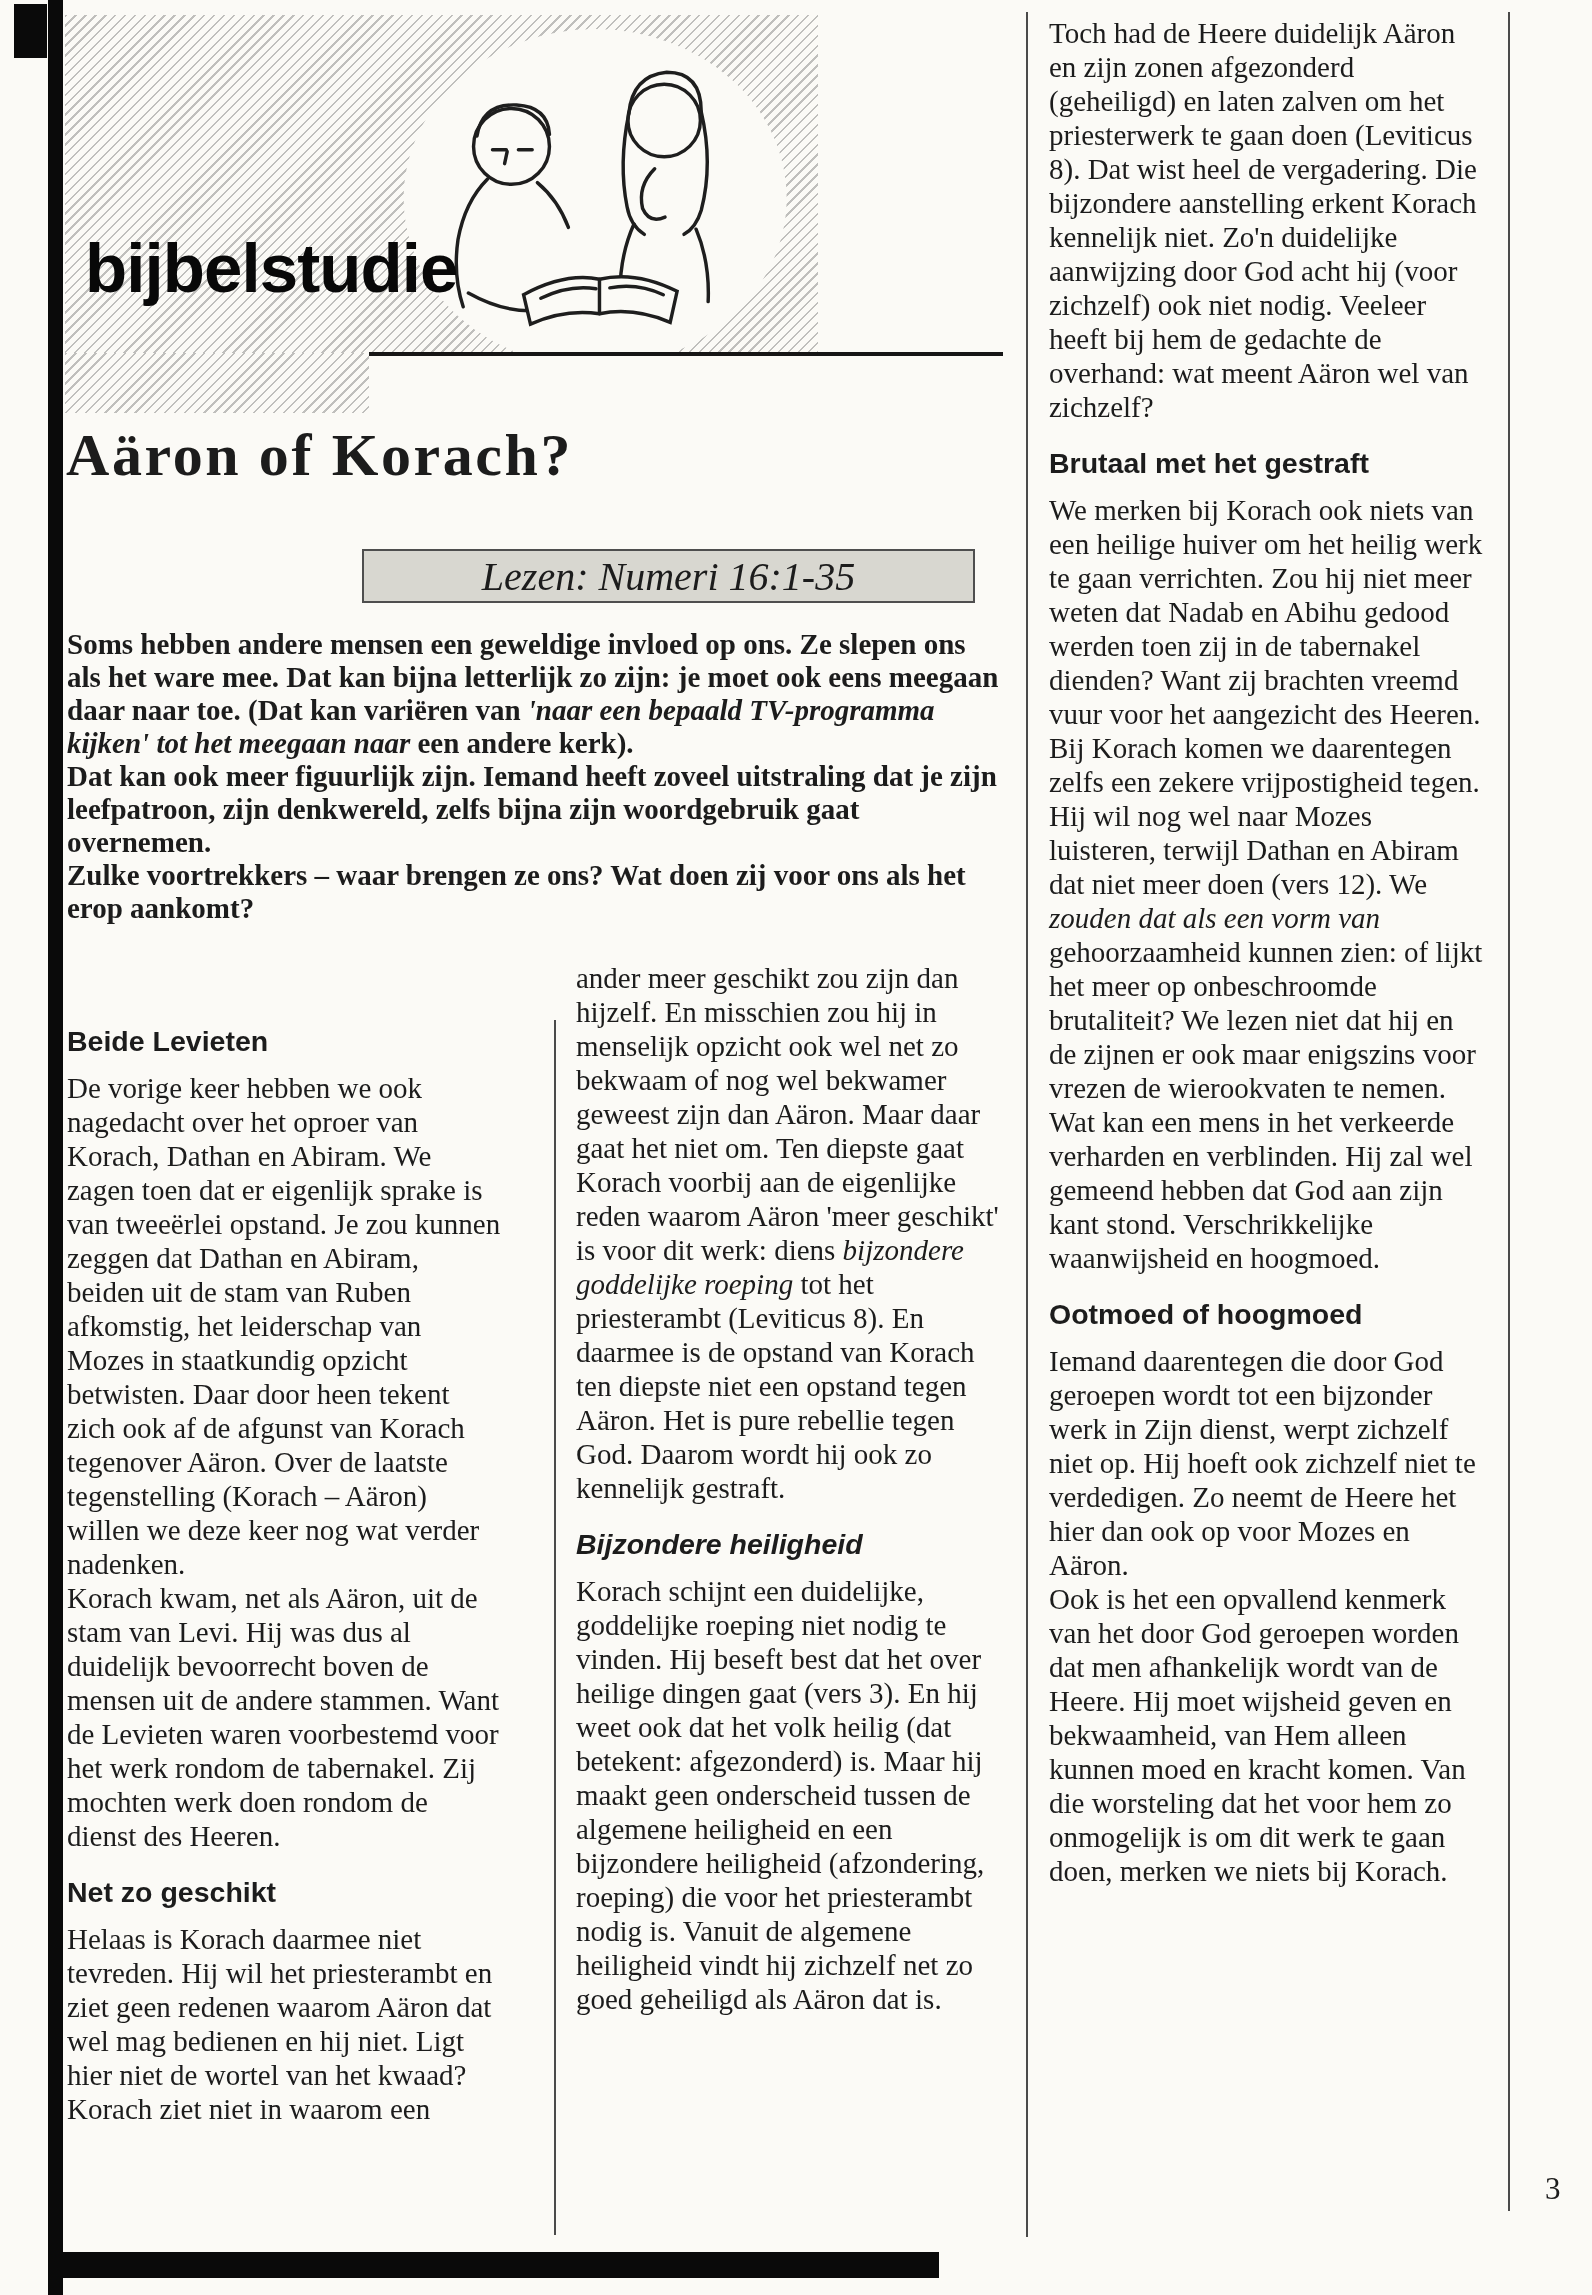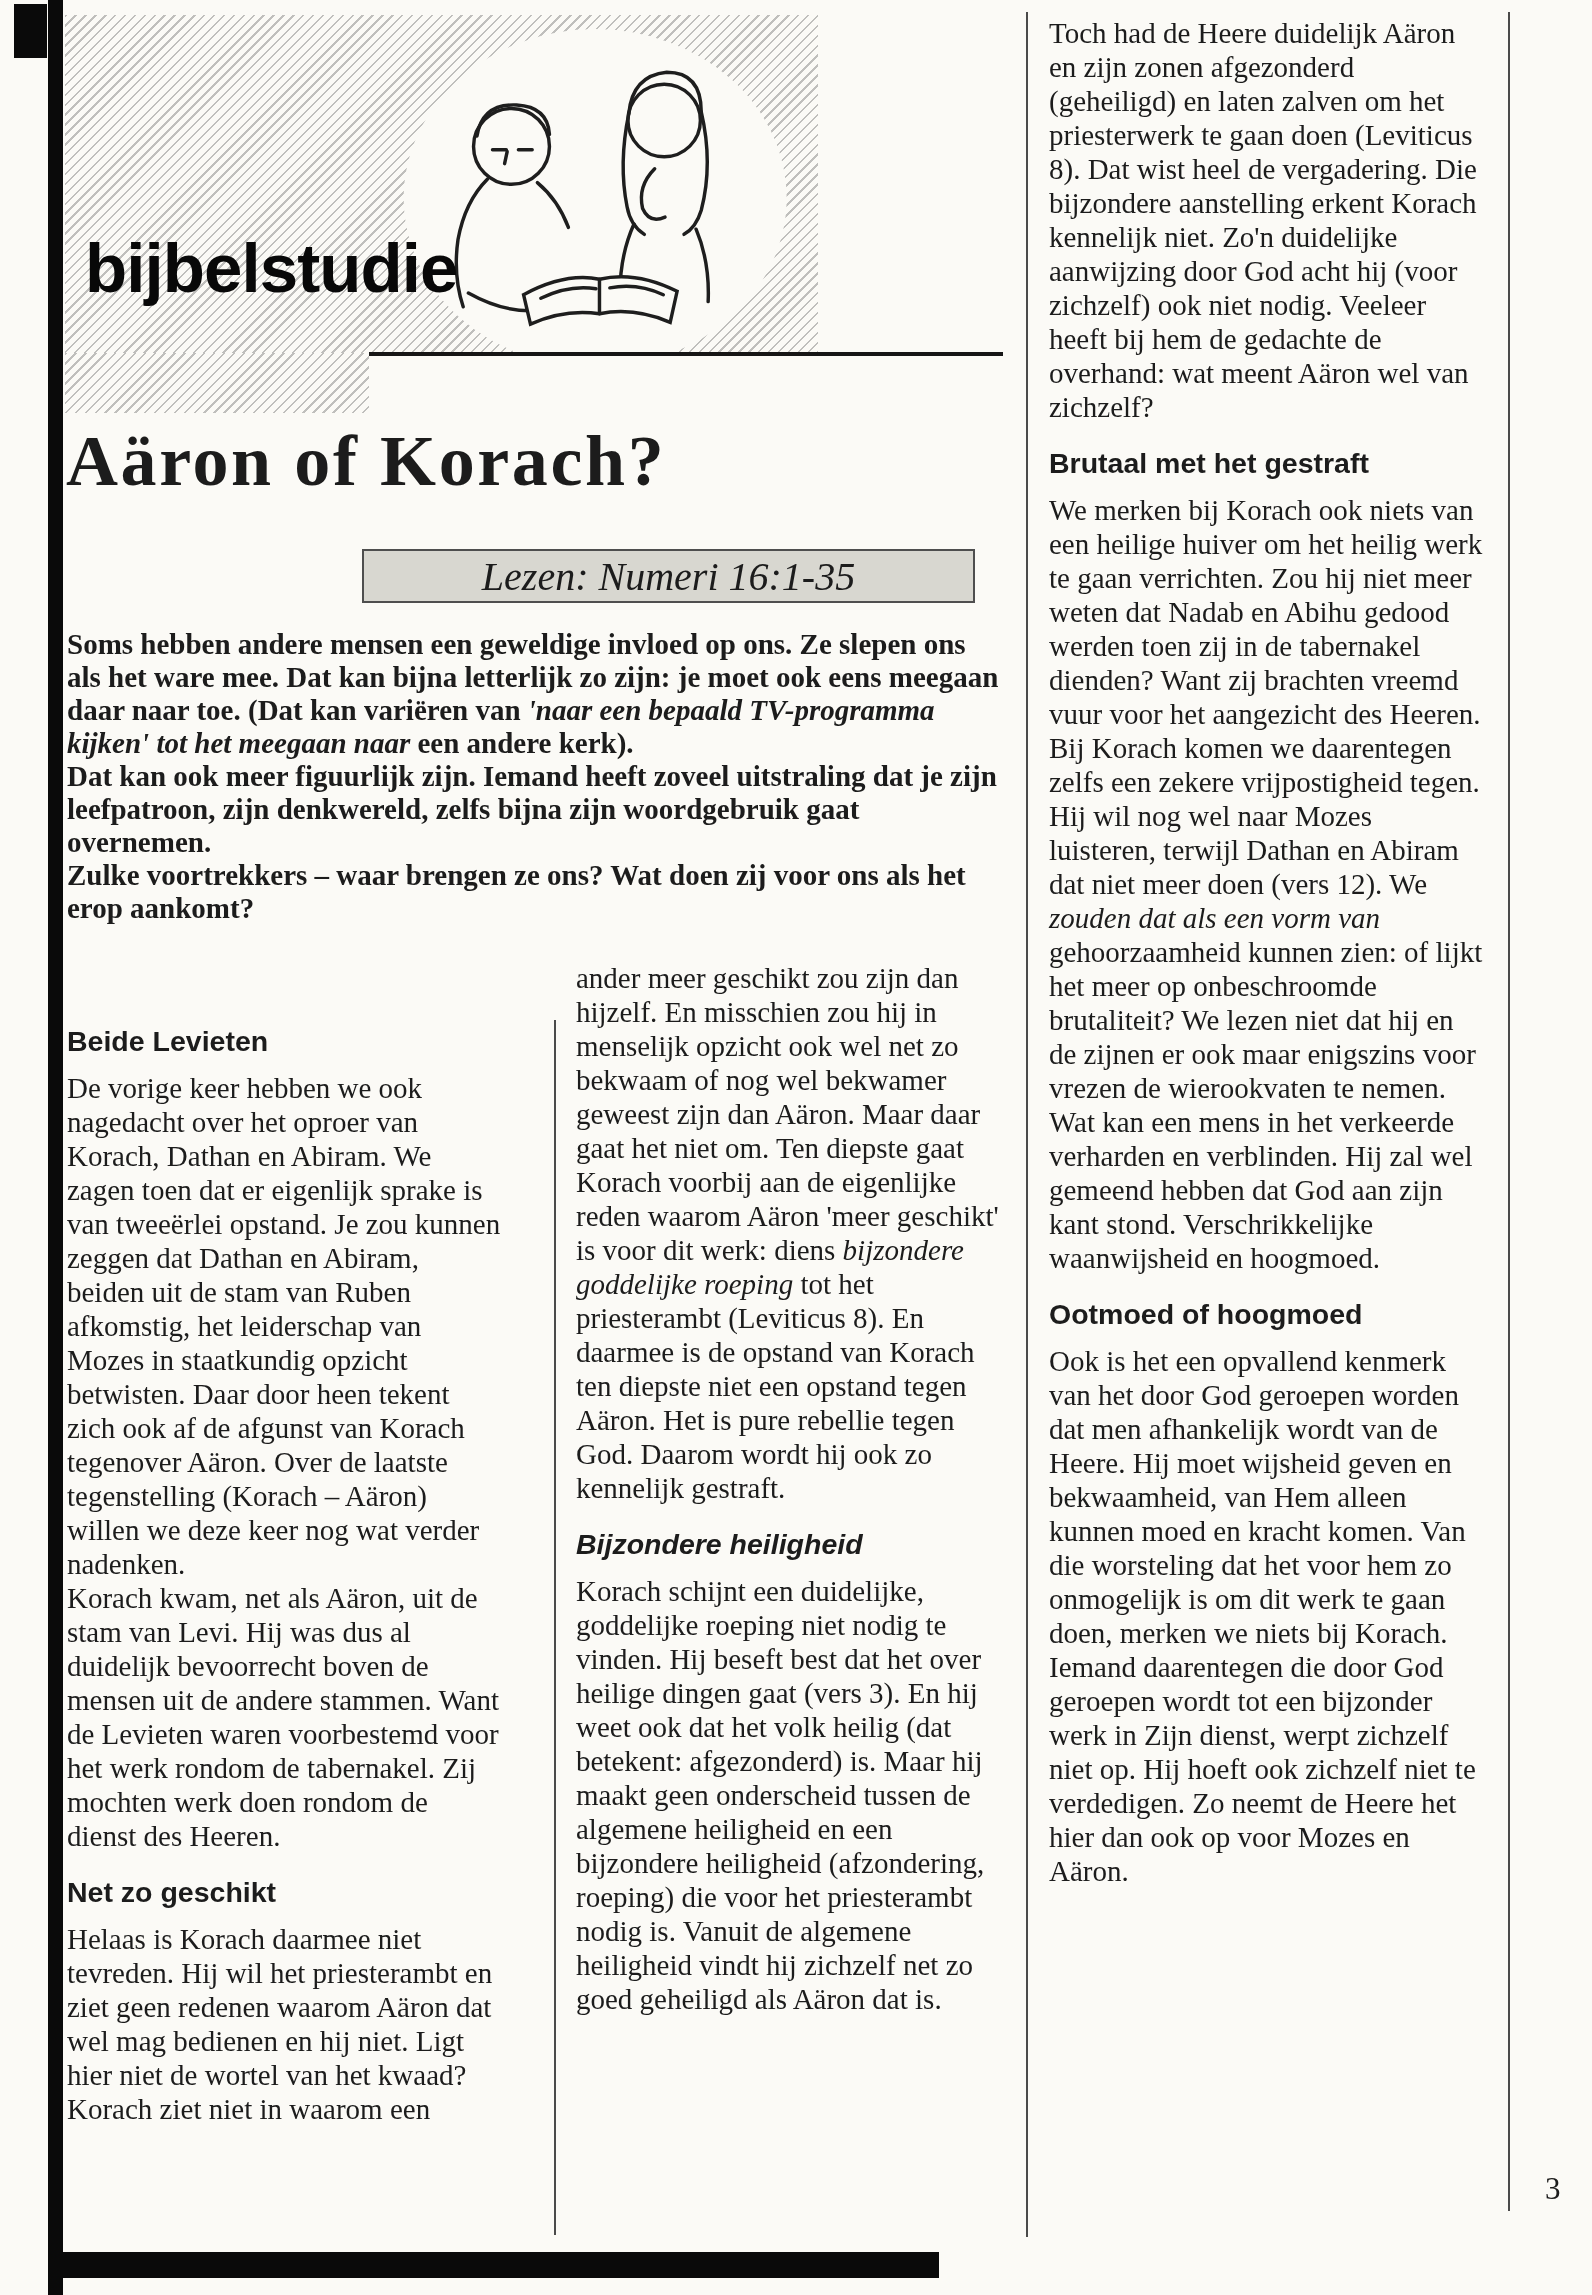--- a/index.html
+++ b/index.html
@@ -32,21 +32,21 @@
   .illu { position: absolute; left: 306px; top: 8.6px; width: 505px; height: 364px; }
   .table-line { position: absolute; left: 369px; top: 344px; width: 634px; height: 3.5px; background: #161616; }
   .kicker {
     position: absolute; left: 85px; top: 221px;
     font-family: "Liberation Sans", sans-serif;
     font-weight: bold; font-size: 69px; letter-spacing: -0.9px; color: #080808;
   }
 
   .title {
     position: absolute; left: 66px; top: 425px; margin: 0;
-    font-size: 72px; font-weight: bold; letter-spacing: 2.6px; line-height: 1;
+    font-size: 60px; font-weight: bold; letter-spacing: 2.6px; line-height: 1;
     font-family: "Liberation Serif", serif;
     text-align: center;
   }
 
   .reading-box {
     position: absolute; left: 362px; top: 549px; width: 609px; height: 50px;
     background: #d8d7d0; border: 2.6px solid #4e4e4e;
     display: flex; align-items: center; justify-content: center;
   }
   .reading-text { font-style: italic; font-size: 40px; }
@@ -153,20 +153,20 @@
     <h2 class="it-h">Bijzondere heiligheid</h2>
     <p>Korach schijnt een duidelijke, goddelijke roeping niet nodig te vinden. Hij beseft best dat het over heilige dingen gaat (vers 3). En hij weet ook dat het volk heilig (dat betekent: afgezonderd) is. Maar hij maakt geen onderscheid tussen de algemene heiligheid en een bijzondere heiligheid (afzondering, roeping) die voor het priesterambt nodig is. Vanuit de algemene heiligheid vindt hij zichzelf net zo goed geheiligd als Aäron dat is.</p>
   </div>
 
   <div class="col col-3">
     <p>Toch had de Heere duidelijk Aäron en zijn zonen afgezonderd (geheiligd) en laten zalven om het priesterwerk te gaan doen (Leviticus 8). Dat wist heel de vergadering. Die bijzondere aanstelling erkent Korach kennelijk niet. Zo'n duidelijke aanwijzing door God acht hij (voor zichzelf) ook niet nodig. Veeleer heeft bij hem de gedachte de overhand: wat meent Aäron wel van zichzelf?</p>
     <h2>Brutaal met het gestraft</h2>
     <p>We merken bij Korach ook niets van een heilige huiver om het heilig werk te gaan verrichten. Zou hij niet meer weten dat Nadab en Abihu gedood werden toen zij in de tabernakel dienden? Want zij brachten vreemd vuur voor het aangezicht des Heeren.</p>
     <p><span>Bij Korach komen we daarentegen zelfs een zekere vrijpostigheid tegen. Hij wil nog wel naar Mozes luisteren, terwijl Dathan en Abiram dat niet meer doen (vers 12). We </span><span class="it">zouden dat als een vorm van</span><span> gehoorzaamheid kunnen zien: of lijkt het meer op onbeschroomde brutaliteit? We lezen niet dat hij en de zijnen er ook maar enigszins voor vrezen de wierookvaten te nemen. Wat kan een mens in het verkeerde verharden en verblinden. Hij zal wel gemeend hebben dat God aan zijn kant stond. Verschrikkelijke waanwijsheid en hoogmoed.</span></p>
     <h2>Ootmoed of hoogmoed</h2>
+    <p>Iemand daarentegen die door God geroepen wordt tot een bijzonder werk in Zijn dienst, werpt zichzelf niet op. Hij hoeft ook zichzelf niet te verdedigen. Zo neemt de Heere het hier dan ook op voor Mozes en Aäron.</p>
     <p>Ook is het een opvallend kenmerk van het door God geroepen worden dat men afhankelijk wordt van de Heere. Hij moet wijsheid geven en bekwaamheid, van Hem alleen kunnen moed en kracht komen. Van die worsteling dat het voor hem zo onmogelijk is om dit werk te gaan doen, merken we niets bij Korach.</p>
-    <p>Iemand daarentegen die door God geroepen wordt tot een bijzonder werk in Zijn dienst, werpt zichzelf niet op. Hij hoeft ook zichzelf niet te verdedigen. Zo neemt de Heere het hier dan ook op voor Mozes en Aäron.</p>
   </div>
 
   <div class="page-number">3</div>
 
 </div>
 
 
 </body></html>

